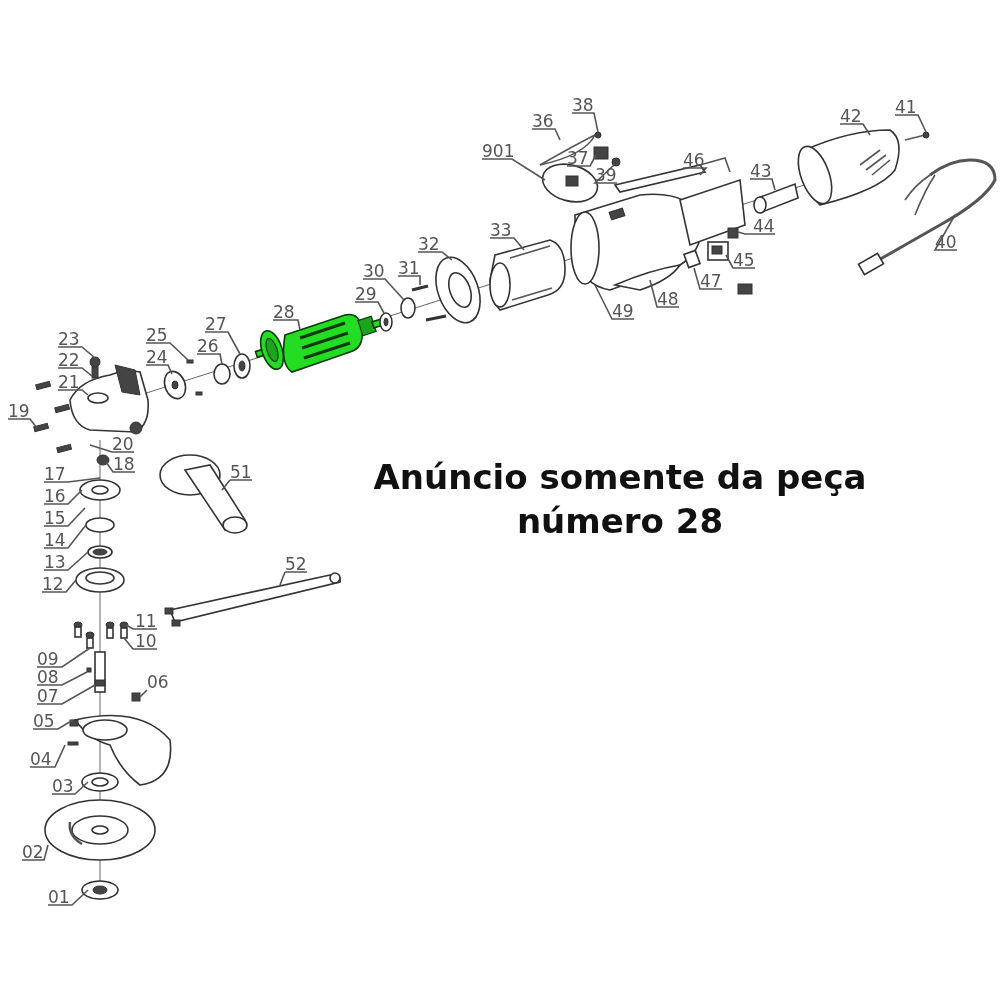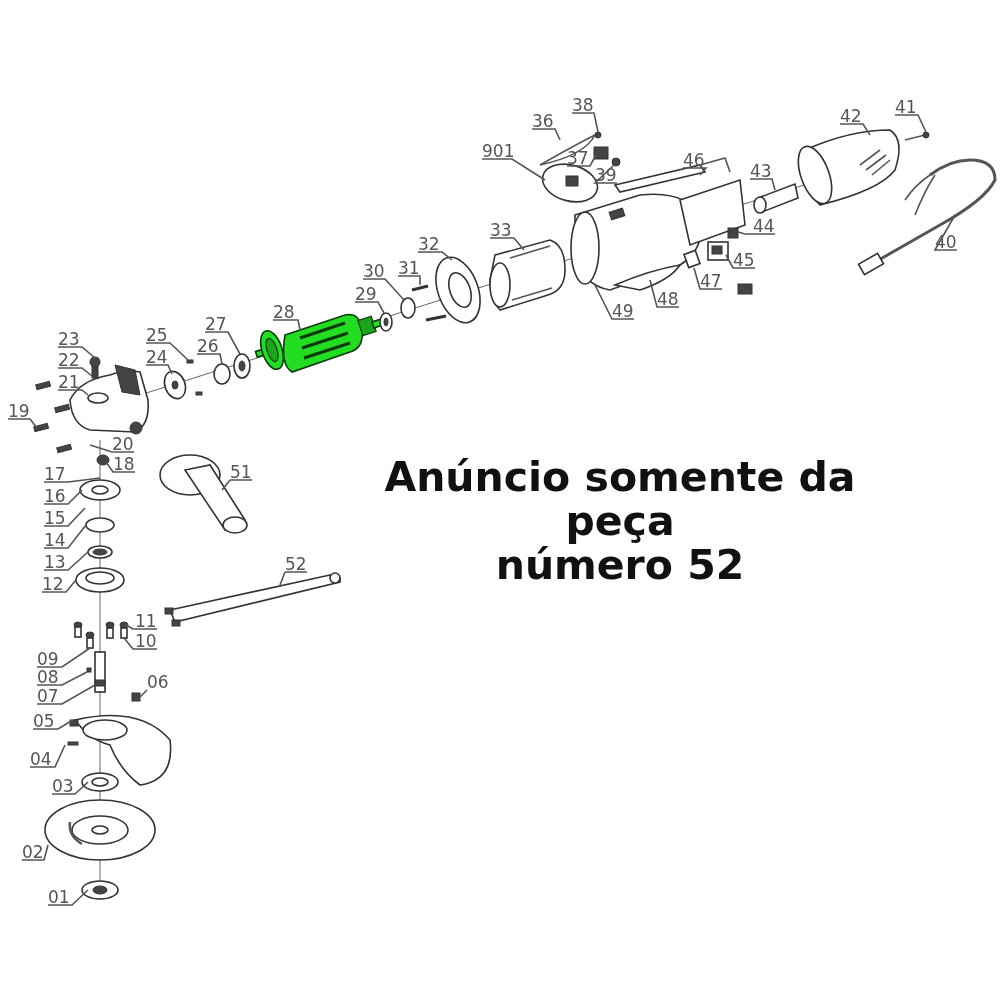--- a/index.html
+++ b/index.html
@@ -7,21 +7,21 @@
   #diagram { position: absolute; left: 0; top: 0; width: 1000px; height: 1000px; }
   .lbl { font-family: "DejaVu Sans", sans-serif; font-size: 17px; fill: #555555; }
   .ln { stroke: #555555; stroke-width: 1.6; fill: none; }
   .part { stroke: #333333; stroke-width: 1.6; fill: #ffffff; }
   .dark { fill: #444444; stroke: #333333; stroke-width: 1; }
   .axis { stroke: #666666; stroke-width: 1; fill: none; }
   .green { fill: #22dd22; stroke: #0a3a0a; stroke-width: 1.6; }
   .green-dark { fill: #1aa51a; stroke: #0a3a0a; stroke-width: 1.2; }
   .stripe { stroke: #0a3a0a; stroke-width: 3; }
   #notice { position: absolute; left: 360px; top: 455px; width: 520px; text-align: center;
-            font-family: "DejaVu Sans", sans-serif; font-weight: bold; font-size: 41px; line-height: 44px; color: #111111; }
+            font-family: "DejaVu Sans", sans-serif; font-weight: bold; font-size: 34px; line-height: 44px; color: #111111; }
 </style>
 </head>
 <body>
 
 <svg id="diagram" viewBox="0 0 1000 1000" xmlns="http://www.w3.org/2000/svg">
 
   <g>
     <line class="axis" x1="140" y1="395" x2="820" y2="180"></line>
     <line class="axis" x1="100" y1="440" x2="100" y2="900"></line>
   </g>
@@ -280,14 +280,14 @@
     <path class="ln" d="M230 480 L252 480 M230 480 L222 490"></path>
     <text class="lbl" x="285" y="570">52</text>
     <path class="ln" d="M285 572 L307 572 M285 572 L280 585"></path>
     <text class="lbl" x="482" y="157">901</text>
     <path class="ln" d="M482 159 L512 159 L545 180"></path>
   </g>
 </svg>
 
 <div id="notice">
   <div>Anúncio somente da peça</div>
-  <div>número 52</div>
+  <div>número 28</div>
 </div>
 
 </body></html>

